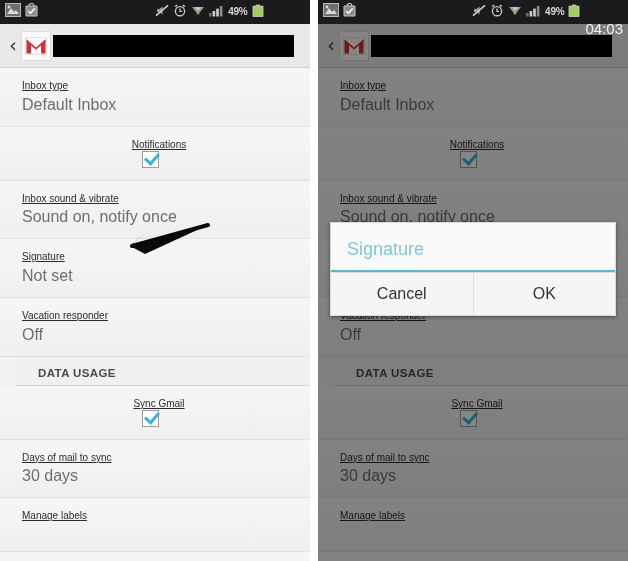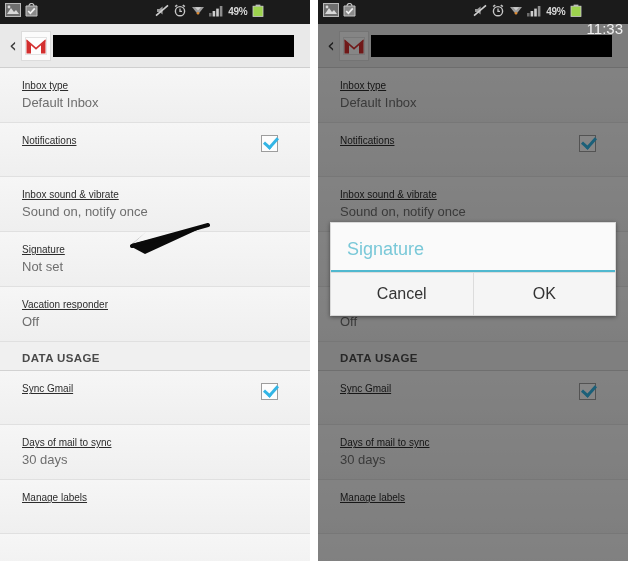--- a/index.html
+++ b/index.html
@@ -64,30 +64,31 @@
     border-bottom: 1px solid #e0e0e0;
     background: linear-gradient(#f6f6f6, #efefef);
     min-height: 54px;
   }
   .row .title {
     font-size: 10px; color: #2c2c2c; line-height: 1.15;
     font-weight: 400;
     text-decoration: underline;
   }
   .row .sub {
-    font-size: 13px; color: #6e6e6e; margin-top: 3px; line-height: 1.2;
-  }
-  .row.with-check { display: flex; align-items: flex-start; justify-content: space-between; }
+    font-size: 16px; color: #6e6e6e; margin-top: 3px; line-height: 1.2;
+  }
+  .row.with-check { display: flex; align-items: center; justify-content: space-between; flex-direction: column; }
   .row.with-check .title { flex: 1; }
 
   .section-head {
     padding: 10px 30px 6px 22px;
     font-size: 11.5px; font-weight: bold; color: #4a4a4a;
     letter-spacing: 0.4px; border-bottom: 1px solid #d2d2d2;
     background: #f0f0f0;
+    margin-left: 16px;
   }
 
   .cbx {
     width: 17px; height: 17px; border: 1px solid #9d9d9d;
     background: #fdfdfd; position: relative; flex: none; margin-right: 18px;
   }
   .cbx::after {
     content: ""; position: absolute; left: 2px; top: 1px;
     width: 11px; height: 6px;
     border-left: 3px solid #33b5e5; border-bottom: 3px solid #33b5e5;
@@ -306,21 +307,21 @@
               <rect x="10.8" y="2" width="2.6" height="10.5" fill="#8d8d8d"></rect>
             </svg>
         </span>
         <span class="sb-pct">49%</span>
         <span class="sb-ico">
           <svg width="12" height="13" viewBox="0 0 12 13">
               <rect x="3.6" y="0.6" width="4.8" height="1.6" fill="#b9b9b9"></rect>
               <rect x="1" y="2.2" width="10" height="10.2" fill="#9dd34e" stroke="#cfcfcf" stroke-width="0.8"></rect>
             </svg>
         </span>
-        <span class="sb-clock">11:33</span>
+        <span class="sb-clock">04:03</span>
       </div>
     </div>
 
     <div class="actionbar">
       <div class="ab-back">‹</div>
       <div class="ab-logo">
         <svg width="22" height="18" viewBox="0 0 22 18">
           <rect x="0.5" y="0.5" width="21" height="17" fill="#fdfdfd" stroke="#e2e2e2"></rect>
           <path d="M1.5 16.5 V3 L6 7.5 V16.5 Z" fill="#d32f2f"></path>
           <path d="M20.5 16.5 V3 L16 7.5 V16.5 Z" fill="#d32f2f"></path>

